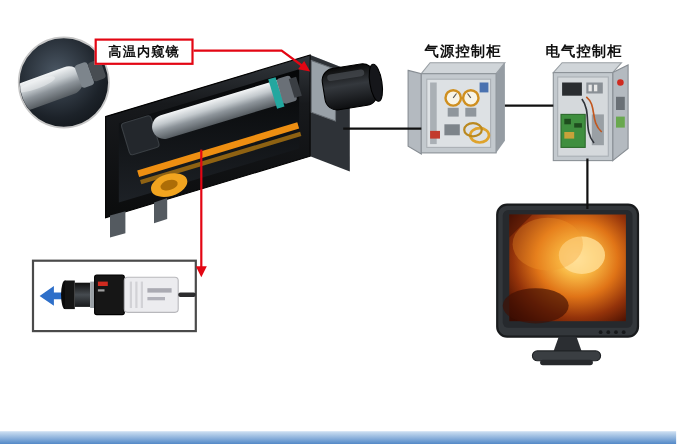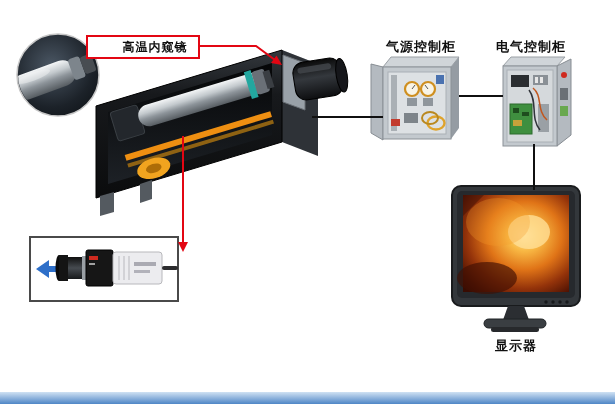--- a/index.html
+++ b/index.html
@@ -9,21 +9,21 @@
   }
   .art{position:absolute;left:0;top:0;width:615px;height:404px;}
   .diagram-label{
     position:absolute;font-size:13px;font-weight:bold;
     color:var(--label-text,#101010);text-align:center;letter-spacing:1px;white-space:nowrap;
   }
   .endoscope-box{
     position:absolute;left:86px;top:35px;width:86px;height:20px;background:#ffffff;
     border:2px solid var(--accent-red,#e30613);
     display:flex;align-items:center;justify-content:center;
-    font-size:12px;font-weight:bold;color:var(--label-text,#101010);letter-spacing:1px;padding-left:24px;
+    font-size:12px;font-weight:bold;color:var(--label-text,#101010);letter-spacing:1px;
   }
   .label-air{left:376px;top:38px;width:90px;}
   .label-electric{left:486px;top:38px;width:90px;}
   .label-camera{left:58px;top:306px;width:92px;}
   .label-monitor{left:478px;top:337px;width:76px;}
   .bottom-bar{
     position:absolute;left:0;bottom:0;width:615px;height:12px;
     background:linear-gradient(180deg,#cfe1f3 0%,var(--footer-blue,#4f86c6) 100%);
   }
   
@@ -217,16 +217,15 @@
       <line x1="459" y1="96" x2="503" y2="96" class="black-line"></line>
       <line x1="534" y1="144" x2="534" y2="190" class="black-line"></line>
     </g>
   </svg>
 
   <div class="endoscope-box">
     <span>高温内窥镜</span>
   </div>
   <div class="diagram-label label-electric">电气控制柜</div>
   <div class="diagram-label label-air">气源控制柜</div>
-  <div class="diagram-label label-monitor">显示器</div>
 
   <div class="bottom-bar"></div>
 </div>
 
 </body></html>

